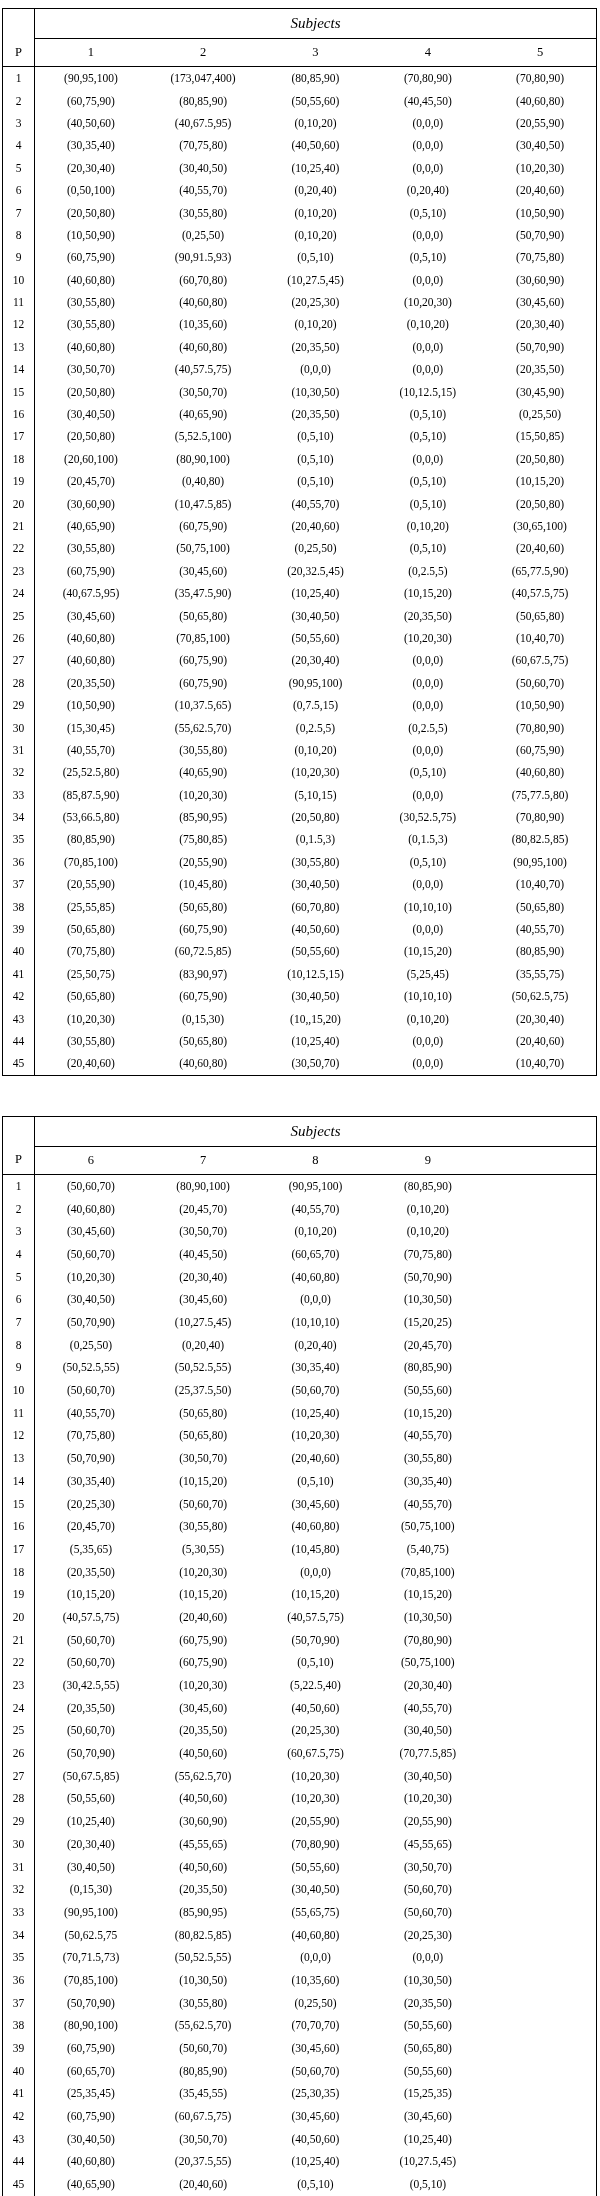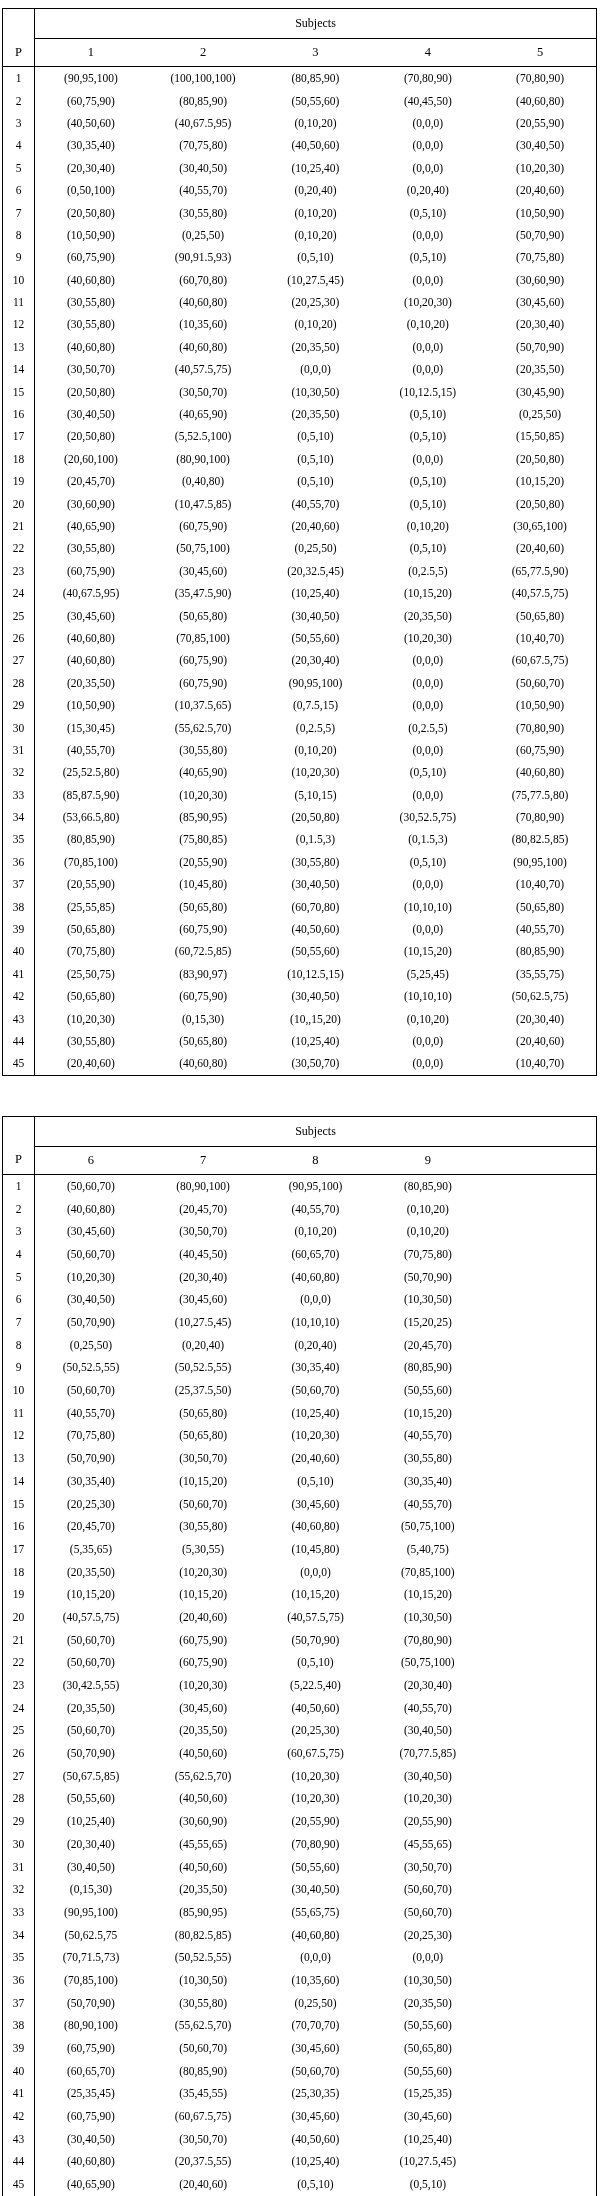--- a/index.html
+++ b/index.html
@@ -16,21 +16,21 @@
   }
   table.ftable th, table.ftable td{
     font-weight:normal;
     text-align:center;
     vertical-align:middle;
     padding:0;
     overflow:hidden;
     white-space:nowrap;
   }
   .pcell{width:31px;border-right:1px solid #000;}
-  tr[data-name="subjects-header-row"] th{height:29px;font-size:12px;}
+  tr[data-name="subjects-header-row"] th{height:29px;font-size:15px;font-style:italic;}
   th.subjects{border-bottom:1px solid #000;}
   tr[data-name="column-numbers-row"] th{height:27px;border-bottom:1.5px solid #000;font-size:12.5px;}
   table.ftable tbody td{font-size:11.5px;}
   table.t1 tbody td{height:22.4px;}
   table.t2 tbody td{height:22.7px;}
   .table-gap{height:40px;}
 </style>
 </head>
 <body>
 
@@ -48,21 +48,21 @@
           <th data-name="subject-column-header">2</th>
           <th data-name="subject-column-header">3</th>
           <th data-name="subject-column-header">4</th>
           <th data-name="subject-column-header">5</th>
         </tr>
     </thead>
     <tbody data-name="table-body">
         <tr data-name="table-row">
           <td class="pcell" data-name="p-value">1</td>
           <td data-name="fuzzy-value-cell">(90,95,100)</td>
-          <td data-name="fuzzy-value-cell">(100,100,100)</td>
+          <td data-name="fuzzy-value-cell">(173,047,400)</td>
           <td data-name="fuzzy-value-cell">(80,85,90)</td>
           <td data-name="fuzzy-value-cell">(70,80,90)</td>
           <td data-name="fuzzy-value-cell">(70,80,90)</td>
         </tr>
         <tr data-name="table-row">
           <td class="pcell" data-name="p-value">2</td>
           <td data-name="fuzzy-value-cell">(60,75,90)</td>
           <td data-name="fuzzy-value-cell">(80,85,90)</td>
           <td data-name="fuzzy-value-cell">(50,55,60)</td>
           <td data-name="fuzzy-value-cell">(40,45,50)</td>

